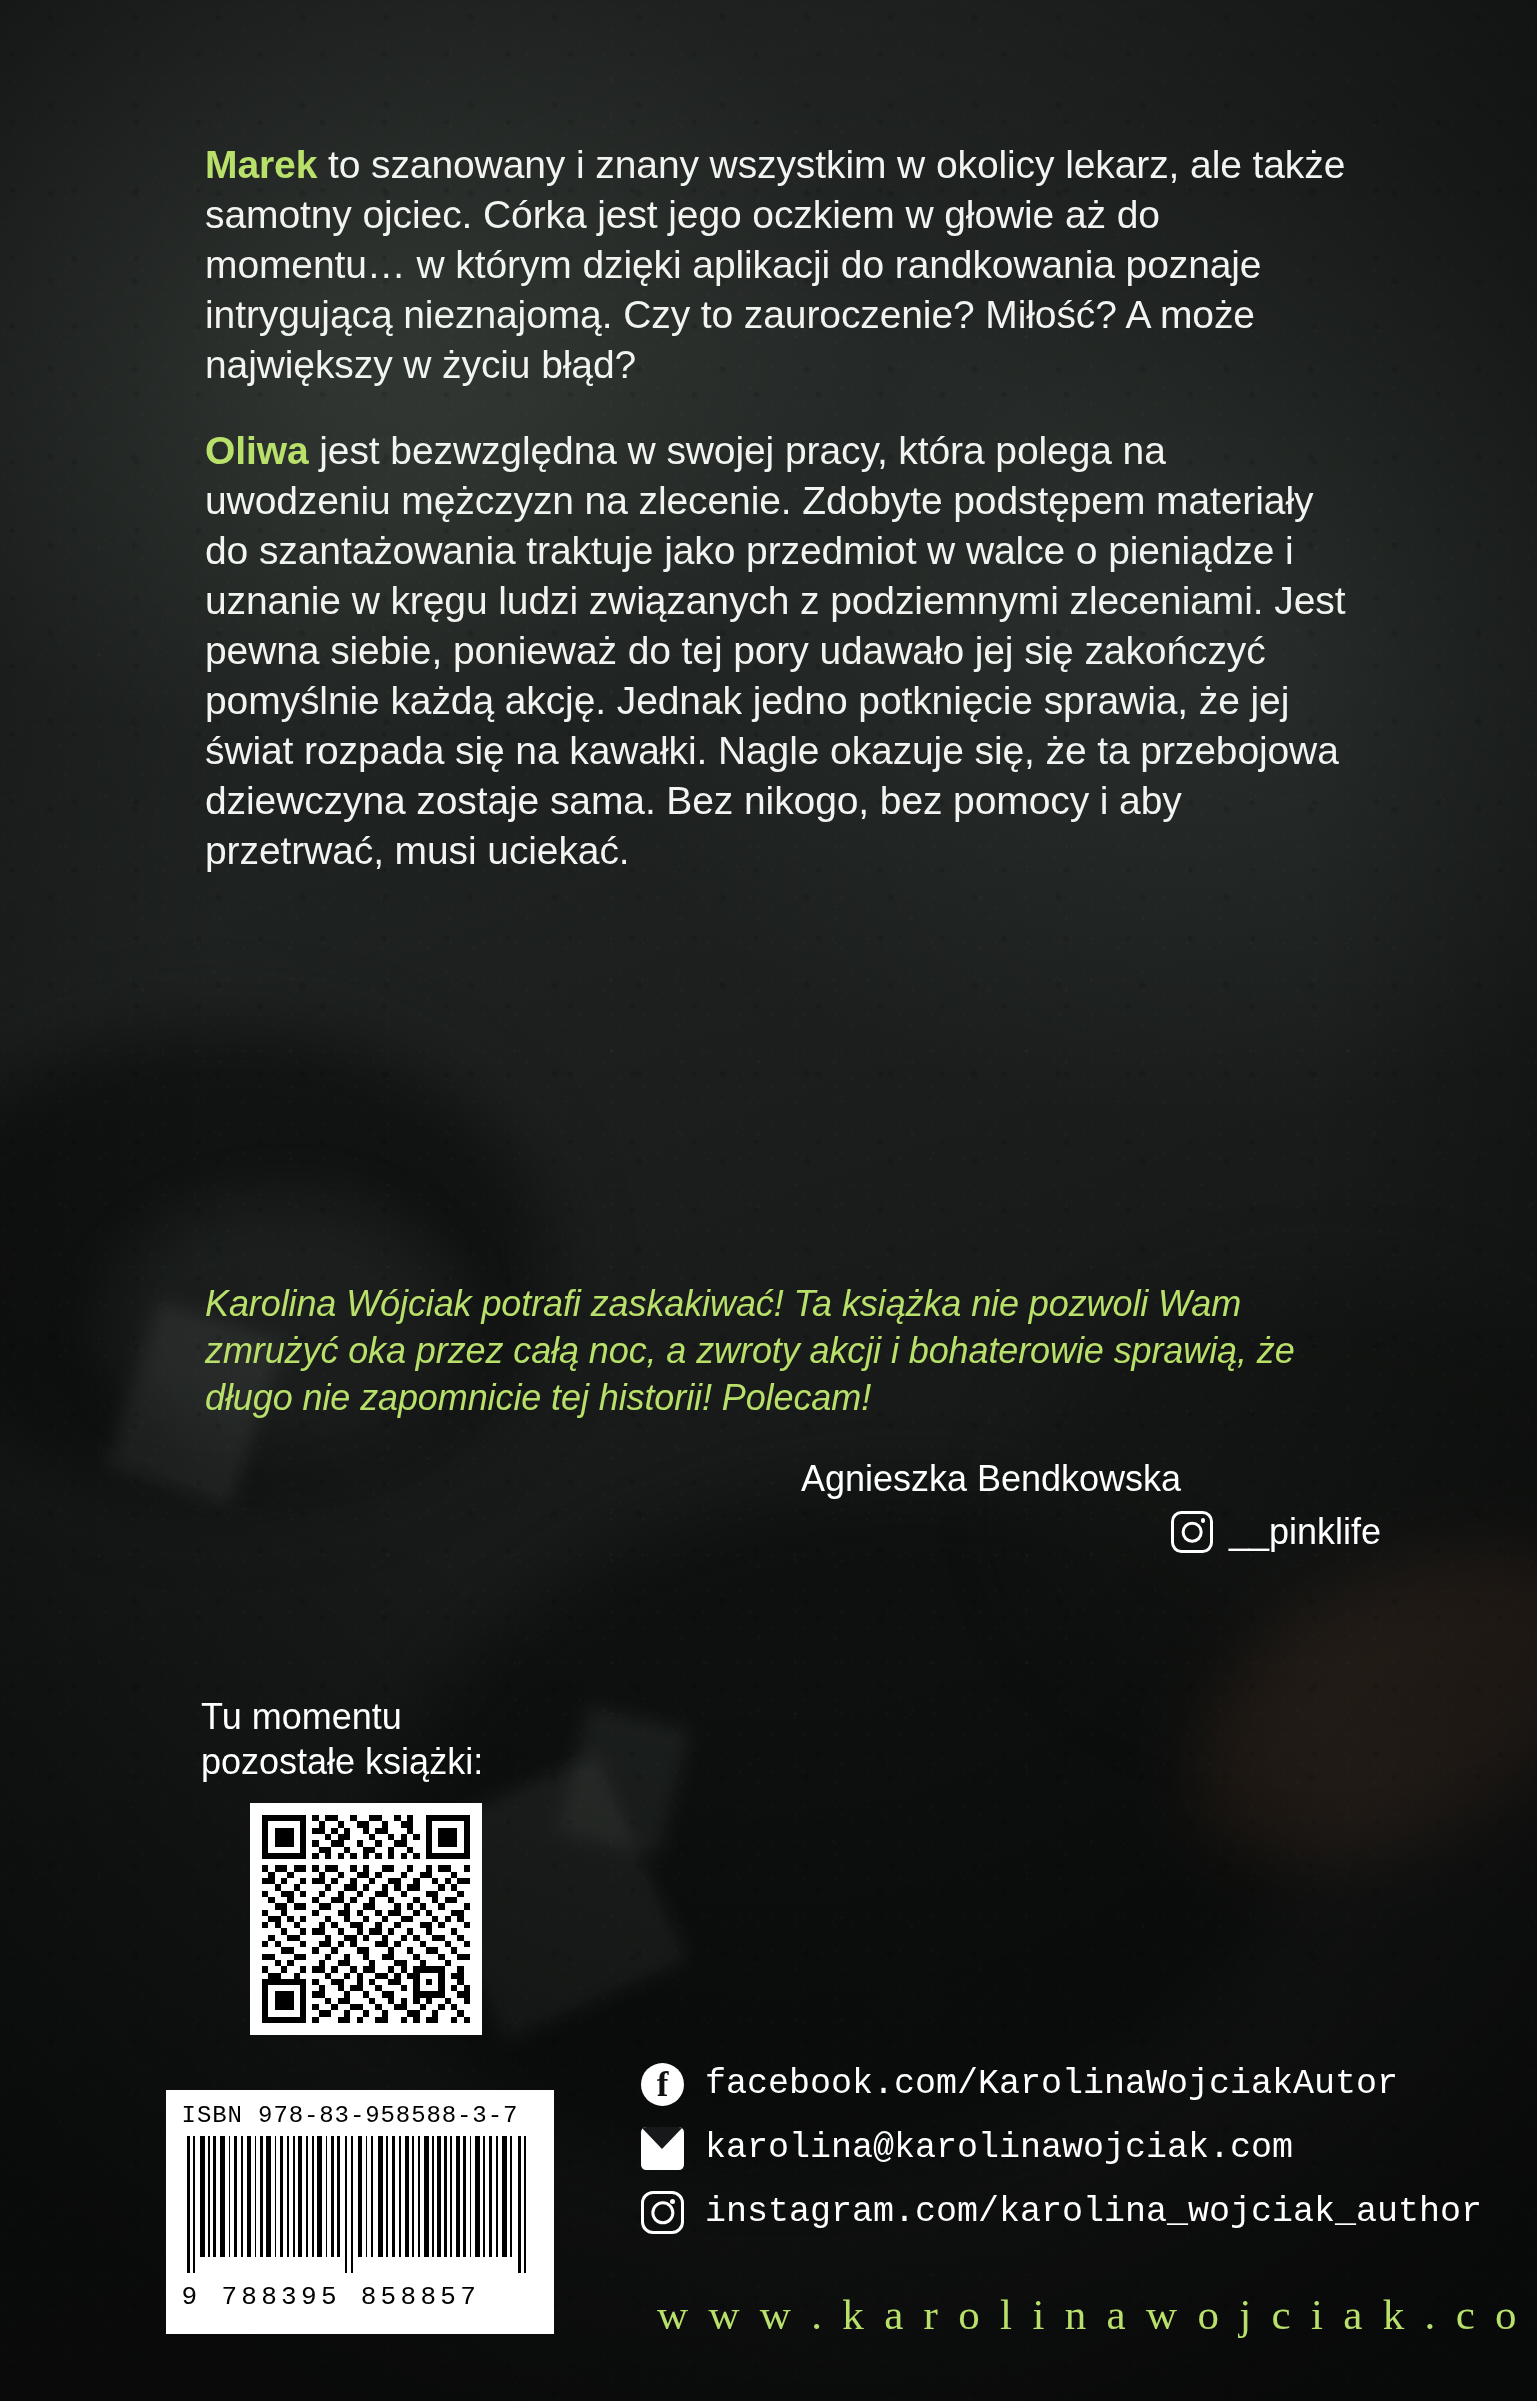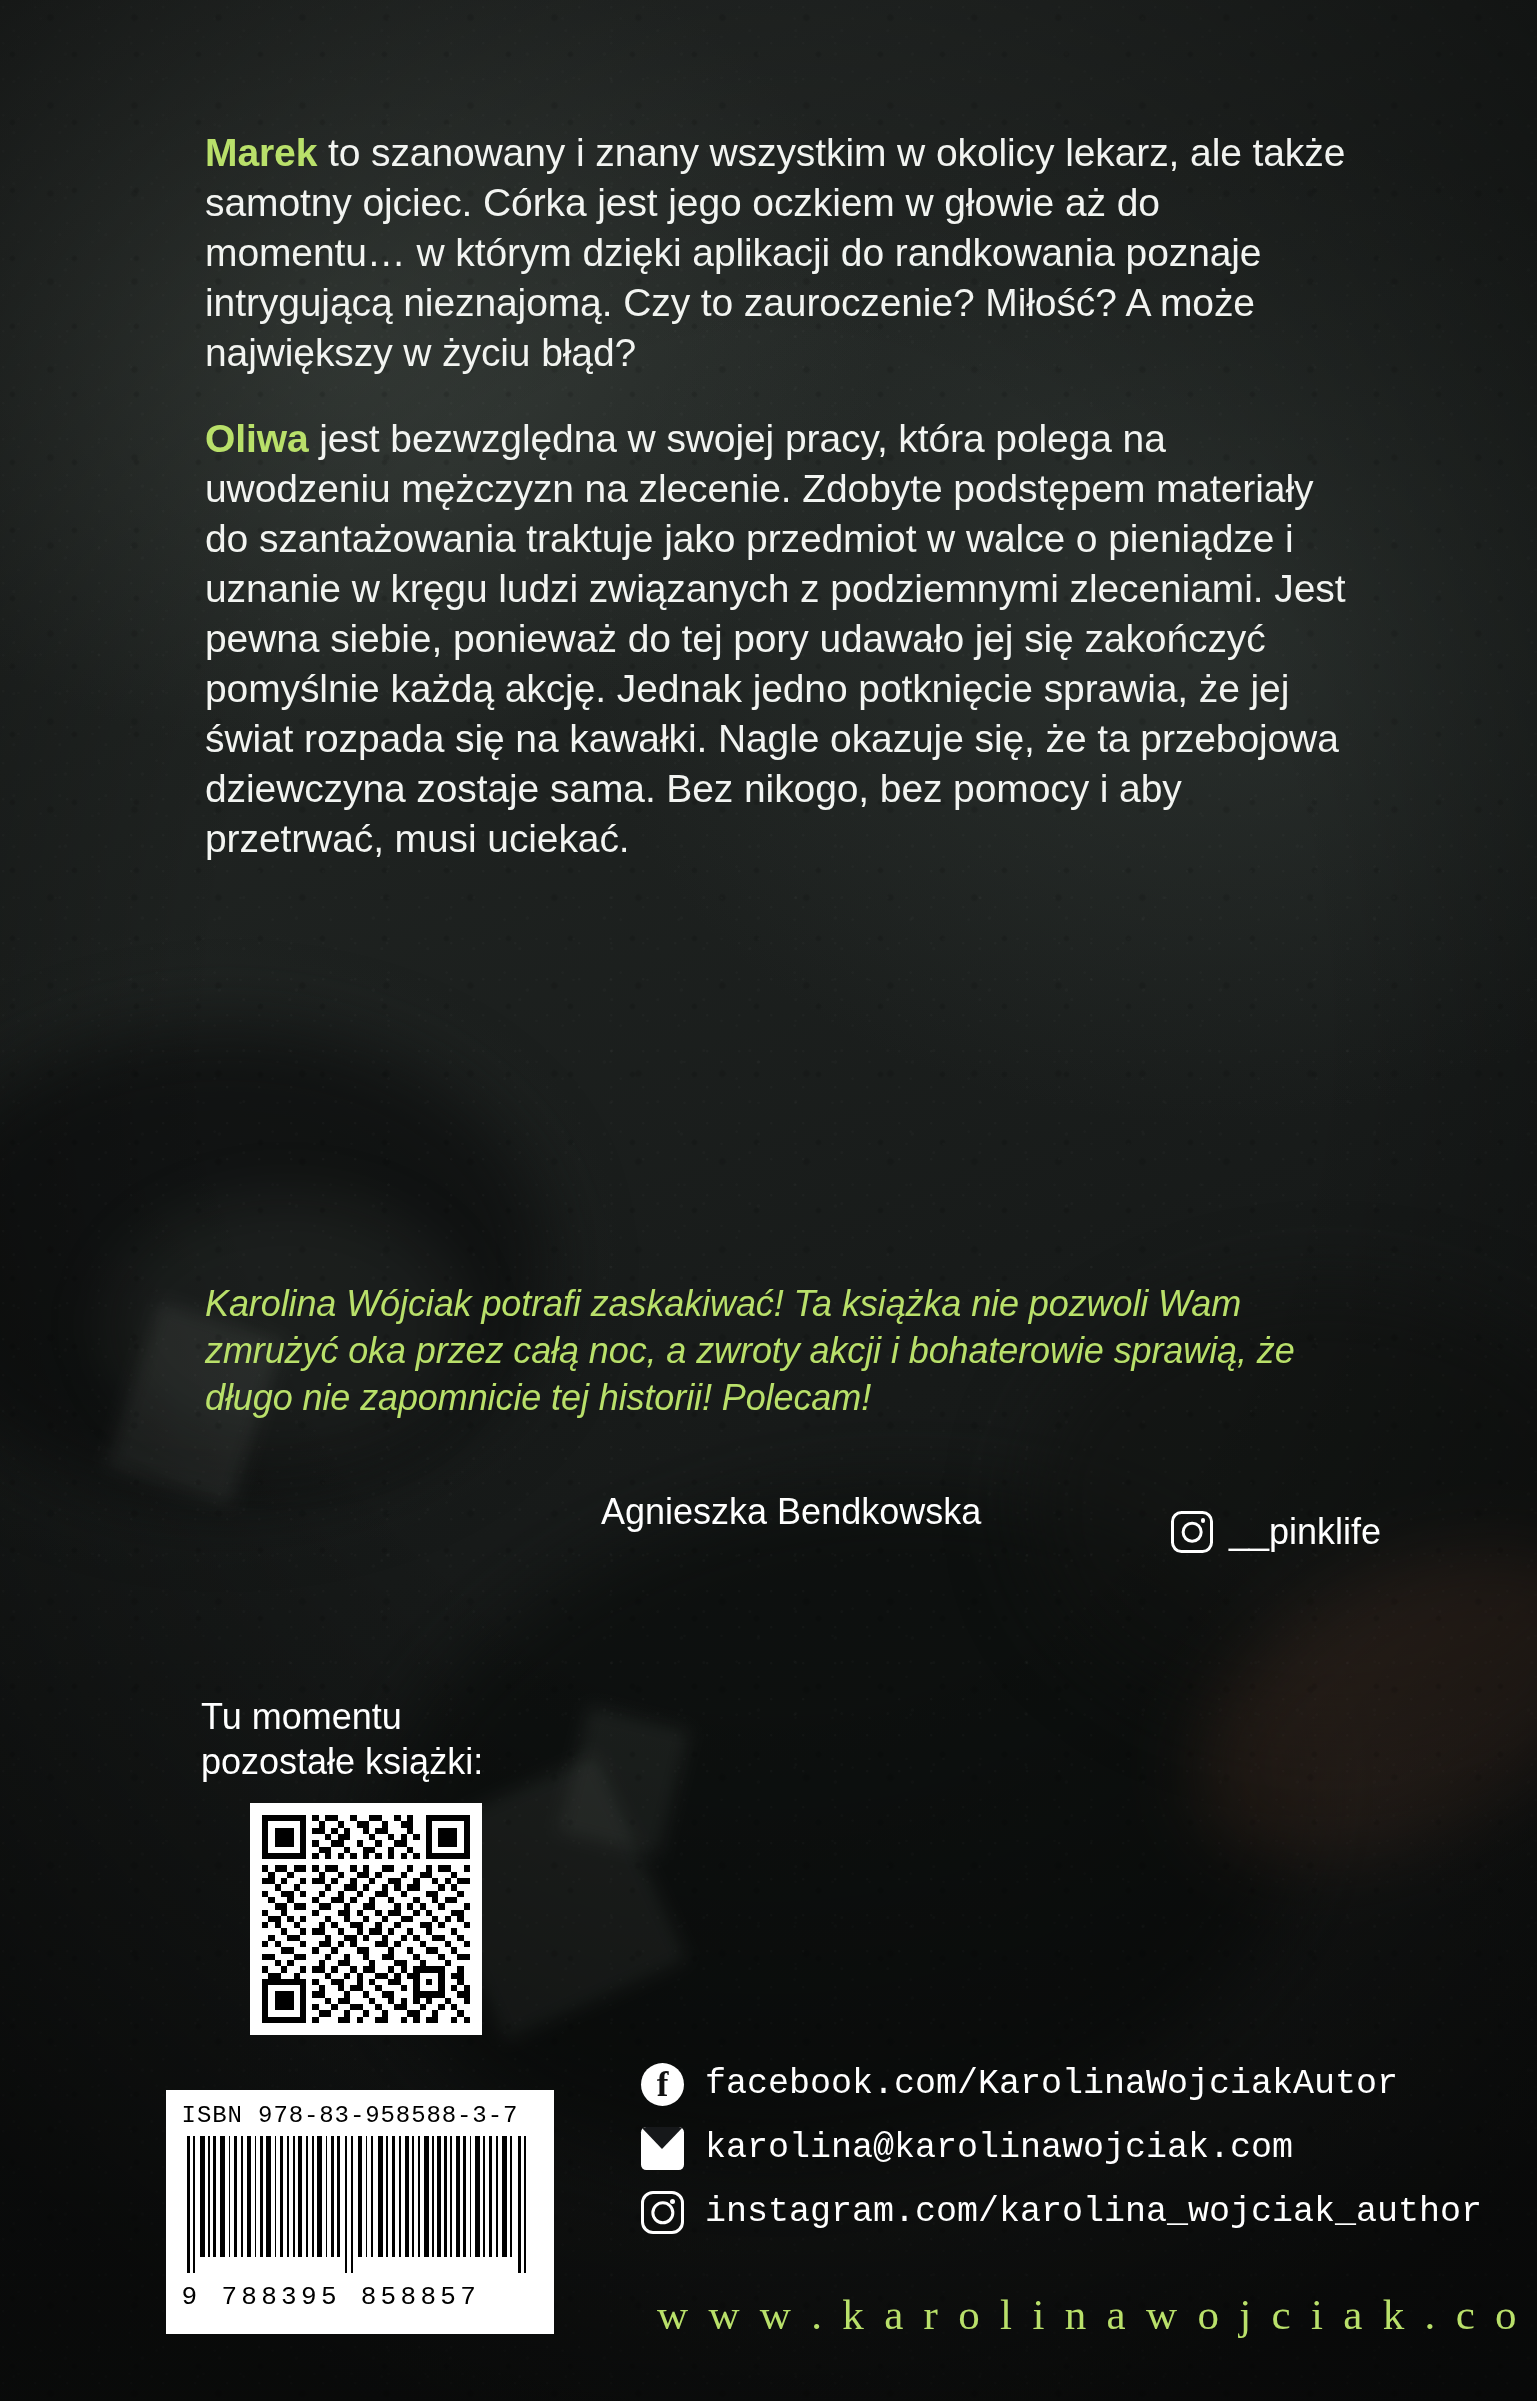--- a/index.html
+++ b/index.html
@@ -90,43 +90,43 @@
   .blurb {
     position: absolute;
     left: 205px;
     top: 128px;
     width: 1153px;
     color: #f2f4f1;
     font-size: 39px;
     line-height: 1.282;
     letter-spacing: -0.1px;
   }
-  .blurb p { margin: 0 0 36px 0; }
+  .blurb p { margin: 12px 0 36px 0; }
   .blurb p:last-child { margin-bottom: 0; }
   .name-hl { color: #b9e06a; font-weight: 700; }
 
   .quote {
     position: absolute;
     left: 205px;
     top: 1281px;
     width: 1161px;
     color: #b9e06a;
     font-size: 36px;
     line-height: 1.30;
     font-style: italic;
     letter-spacing: -0.1px;
   }
   .quote p { margin: 0; }
 
   .quote-author {
     position: absolute;
     right: 156px;
-    top: 1488px;
+    top: 1455px;
     width: 780px;
-    text-align: left;
+    text-align: center;
     color: #ffffff;
     font-size: 36px;
     line-height: 1.32;
   }
   .quote-handle {
     position: absolute;
     right: 156px;
     top: 1511px;
     width: 780px;
     display: flex;

